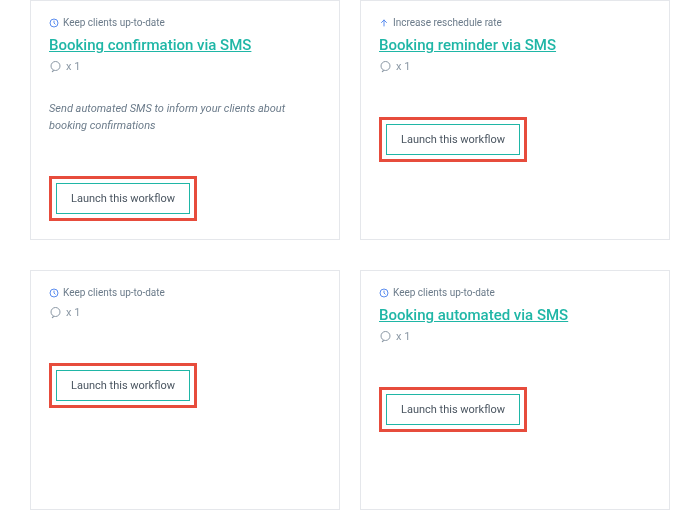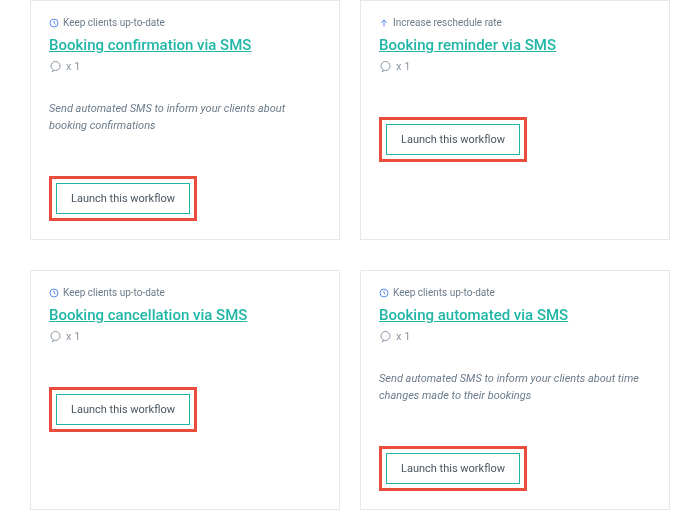--- a/index.html
+++ b/index.html
@@ -151,21 +151,20 @@
   <div class="card">
     <div class="card-tag">
       <span class="tag-icon">
         <svg viewBox="0 0 10 10" fill="none">
             <circle cx="5" cy="5" r="4" stroke="#5b8def" stroke-width="1"></circle>
             <path d="M5 3v2l1.2 1.2" stroke="#5b8def" stroke-width="1" stroke-linecap="round"></path>
           </svg>
       </span>
       <span>Keep clients up-to-date</span>
     </div>
-    <div class="card-title">Booking cancellation via SMS</div>
     <div class="card-meta">
       <span class="speech-icon">
         <svg viewBox="0 0 13 13" fill="none">
             <circle cx="6.5" cy="6" r="4.5" stroke="#8b98a5" stroke-width="1"></circle>
             <path d="M4.5 10 L3 12 L5 10.5" stroke="#8b98a5" stroke-width="1" fill="#fff"></path>
           </svg>
       </span>
       <span>x 1</span>
     </div>
     <div class="launch-highlight">
@@ -186,19 +185,18 @@
     <div class="card-title">Booking automated via SMS</div>
     <div class="card-meta">
       <span class="speech-icon">
         <svg viewBox="0 0 13 13" fill="none">
             <circle cx="6.5" cy="6" r="4.5" stroke="#8b98a5" stroke-width="1"></circle>
             <path d="M4.5 10 L3 12 L5 10.5" stroke="#8b98a5" stroke-width="1" fill="#fff"></path>
           </svg>
       </span>
       <span>x 1</span>
     </div>
-    <div class="card-description">Send automated SMS to inform your clients about time changes made to their bookings</div>
     <div class="launch-highlight">
       <button class="launch-button">Launch this workflow</button>
     </div>
   </div>
 
 </div>
 
 </body></html>

